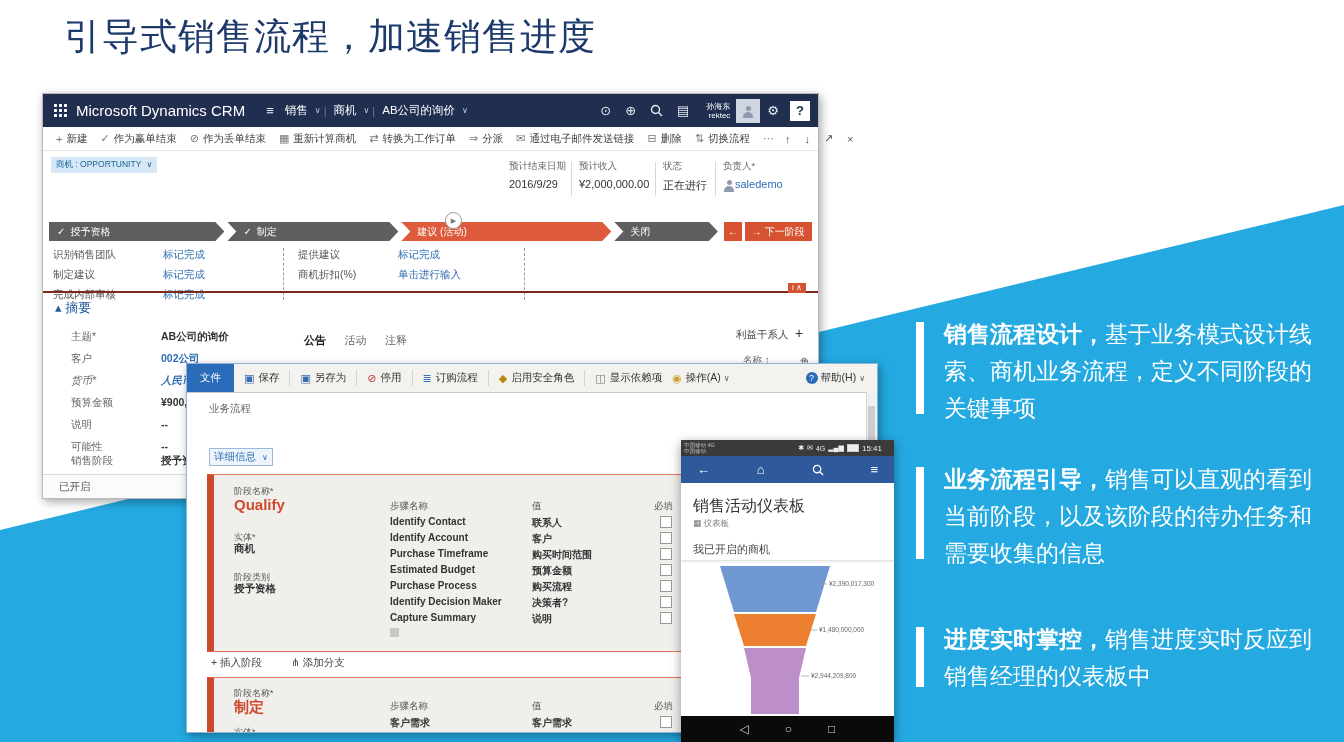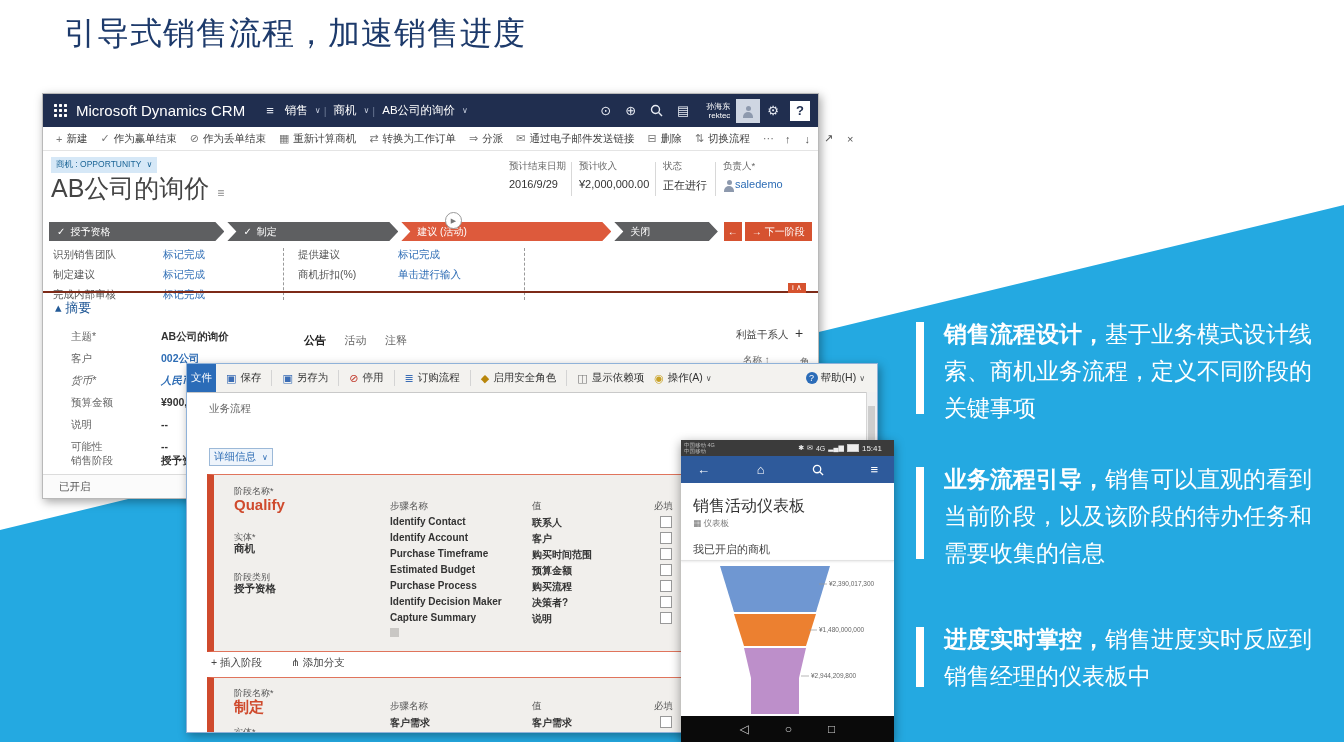--- a/index.html
+++ b/index.html
@@ -4,21 +4,21 @@
 <style>
   html,body{margin:0;padding:0;background:#fff;}
   #slide{position:relative;width:1344px;height:742px;overflow:hidden;background:#fff;
          font-family:"Liberation Sans","DejaVu Sans",sans-serif;}
   .abs{position:absolute;}
   .ic{display:inline-block;}
   
   #cyan{left:0;top:0;width:1344px;height:742px;background:#24a9e1;
         clip-path:polygon(0px 530px,1344px 205px,1344px 742px,0px 742px);z-index:1;}
   
-  #slide-title{left:64px;top:12px;font-size:32px;color:#1d3a6b;letter-spacing:1px;z-index:2;}
+  #slide-title{left:64px;top:12px;font-size:37px;color:#1d3a6b;letter-spacing:1px;z-index:2;}
   
   .callout{z-index:3;color:#fff;width:372px;font-size:23px;line-height:37px;}
   .callout b{font-weight:bold;}
   .cbar{width:8px;background:#fff;z-index:3;}
   
   .win{background:#fff;box-shadow:2px 3px 9px rgba(0,0,0,.35);border:1px solid #b9b9b9;}
   #win1{left:42px;top:93px;width:775px;height:404px;z-index:4;}
   #win2{left:186px;top:363px;width:690px;height:368px;z-index:5;border:1px solid #8fb2d9;overflow:hidden;}
   #win3{left:681px;top:440px;width:213px;height:302px;z-index:6;box-shadow:0 3px 10px rgba(0,0,0,.4);overflow:hidden;background:#fff;}
   
@@ -72,21 +72,21 @@
   .f-lbl{color:#666;font-size:10.5px;}
   .f-val{font-weight:bold;color:#333;font-size:10.5px;}
   .f-link{font-weight:bold;color:#2e6db5;font-size:10.5px;}
   .tab{font-size:11px;color:#666;margin-right:14px;}
   .tab.on{color:#222;font-weight:bold;}
   .statusbar{left:0;top:380px;width:775px;height:23px;border-top:1px solid #dcdcdc;background:#fbfbfb;}
   .statusbar span{position:absolute;left:16px;top:5px;font-size:10.5px;color:#555;}
   
   .ed-toolbar{left:0;top:0;width:100%;height:28px;background:#f3f2ef;border-bottom:1px solid #c9c9c9;
               display:flex;align-items:center;font-size:10.5px;color:#333;}
-  .filebtn{background:#2b6cb8;color:#fff;height:100%;display:flex;align-items:center;padding:0 4px;margin-right:10px;}
+  .filebtn{background:#2b6cb8;color:#fff;height:100%;display:flex;align-items:center;padding:0 13px;margin-right:10px;}
   .edtool{display:flex;align-items:center;margin-right:10px;white-space:nowrap;}
   .edtool .ci{margin-right:4px;font-size:11px;}
   .tsep{width:1px;height:16px;background:#d4d4d4;margin-right:10px;}
   .ed-help{margin-left:auto;display:flex;align-items:center;margin-right:12px;}
   .qm{width:12px;height:12px;border-radius:50%;background:#2b6cb8;color:#fff;font-size:9px;display:inline-flex;
       align-items:center;justify-content:center;margin-right:3px;}
   .kicker{left:22px;top:38px;font-size:10.5px;color:#666;}
   .ed-title{left:22px;top:50px;font-size:23px;color:#6d6d6d;font-weight:normal;}
   .details{left:22px;top:84px;font-size:10.5px;color:#2e6db5;border:1px solid #9cb9d8;padding:1px 4px;background:#eef4fb;}
   .card{background:#f1efec;border:1px solid #e0745c;border-left:7px solid #cf4a2d;}
@@ -202,21 +202,20 @@
         </span>
       <span class="cmd-right">
         <span>↑</span>
         <span>↓</span>
         <span>↗</span>
         <span>×</span>
       </span>
     </div>
 
     <div class="abs badge"><span>商机 : OPPORTUNITY</span> <span class="navcaret" style="color:#1a6496">∨</span></div>
-    <div class="abs rec-title"><span>AB公司的询价</span><span class="ic menu-ic">≡</span></div>
 
     <div class="abs hfield" style="left:466px;">
       <div>预计结束日期</div>
         <div class="hv">2016/9/29</div>
     </div>
     <div class="abs hsep" style="left:528px;"></div>
     <div class="abs hfield" style="left:536px;">
       <div>预计收入</div>
         <div class="hv">¥2,000,000.00</div>
     </div>

